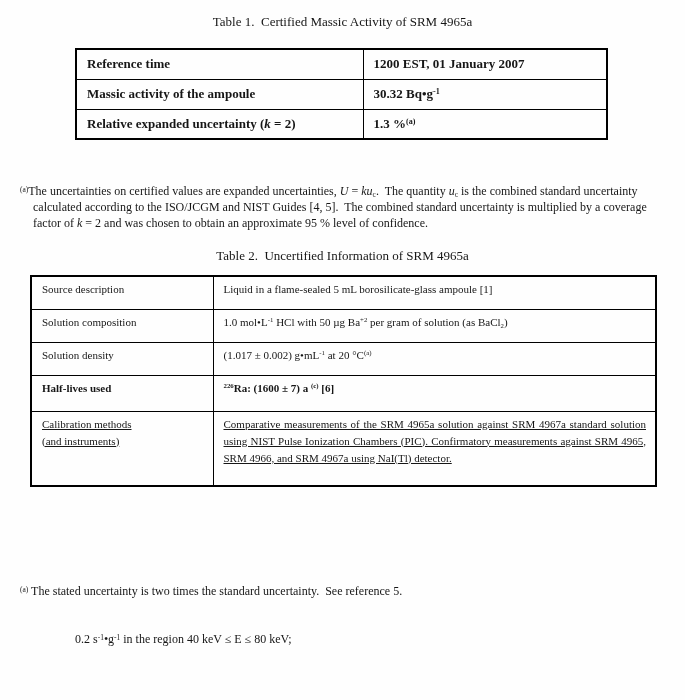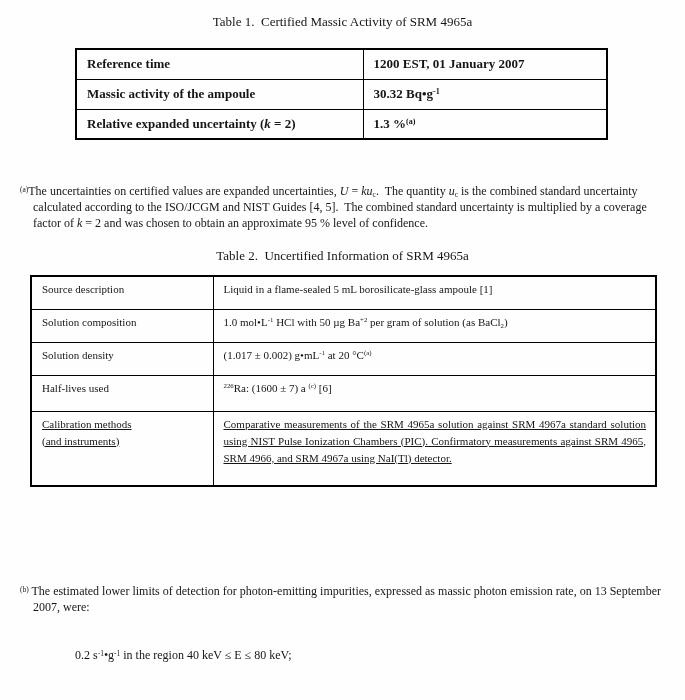--- a/index.html
+++ b/index.html
@@ -38,21 +38,21 @@
 
   #table2 { top: 275px; left: 30px; width: 625px; border: 2px solid #000; }
   #table2 td {
     border: 1px solid #000;
     font-size: 11px; line-height: 17px;
     vertical-align: top;
     padding: 4px 9px 6px 10px;
     white-space: pre-wrap;
   }
   #table2 tr.h33 td { height: 33px; }
-  #table2 tr.h36 td { height: 36px; }
+  #table2 tr.h36 td { height: 36px; font-weight: bold; }
   #table2 tr.h75 td { height: 75px; text-decoration: underline; }
   #table2 td.justify { text-align: justify; white-space: normal; }
 
   .note {
     font-size: 12px; line-height: 16px;
     white-space: pre-wrap;
   }
   #note-a-t1 {
     position: absolute; top: 183px; left: 20px; width: 650px;
     padding-left: 13px; text-indent: -13px;
@@ -116,21 +116,21 @@
         <td><sup>226</sup>Ra: (1600 ± 7) a <sup>(c)</sup> [6]</td>
       </tr>
       <tr class="h75">
         <td>Calibration methods<br>(and instruments)</td>
         <td class="justify">Comparative measurements of the SRM 4965a solution against SRM 4967a standard solution using NIST Pulse Ionization Chambers (PIC).  Confirmatory measurements against SRM 4965, SRM 4966, and SRM 4967a using NaI(Tl) detector.</td>
       </tr>
     </tbody>
   </table>
 
   <div id="footnotes" class="note">
-    <div class="fn"><sup>(b)</sup> The estimated lower limits of detection for photon-emitting impurities, expressed as massic photon emission rate, on 13 September 2007, were:</div>
+    <div class="fn"><sup>(a)</sup> The stated uncertainty is two times the standard uncertainty.  See reference 5.</div>
     <div class="fn-item">0.2 s<sup>-1</sup>•g<sup>-1</sup> in the region 40 keV ≤ E ≤ 80 keV;</div>
     
     
     
     
     
   </div>
 
 </div>
 

